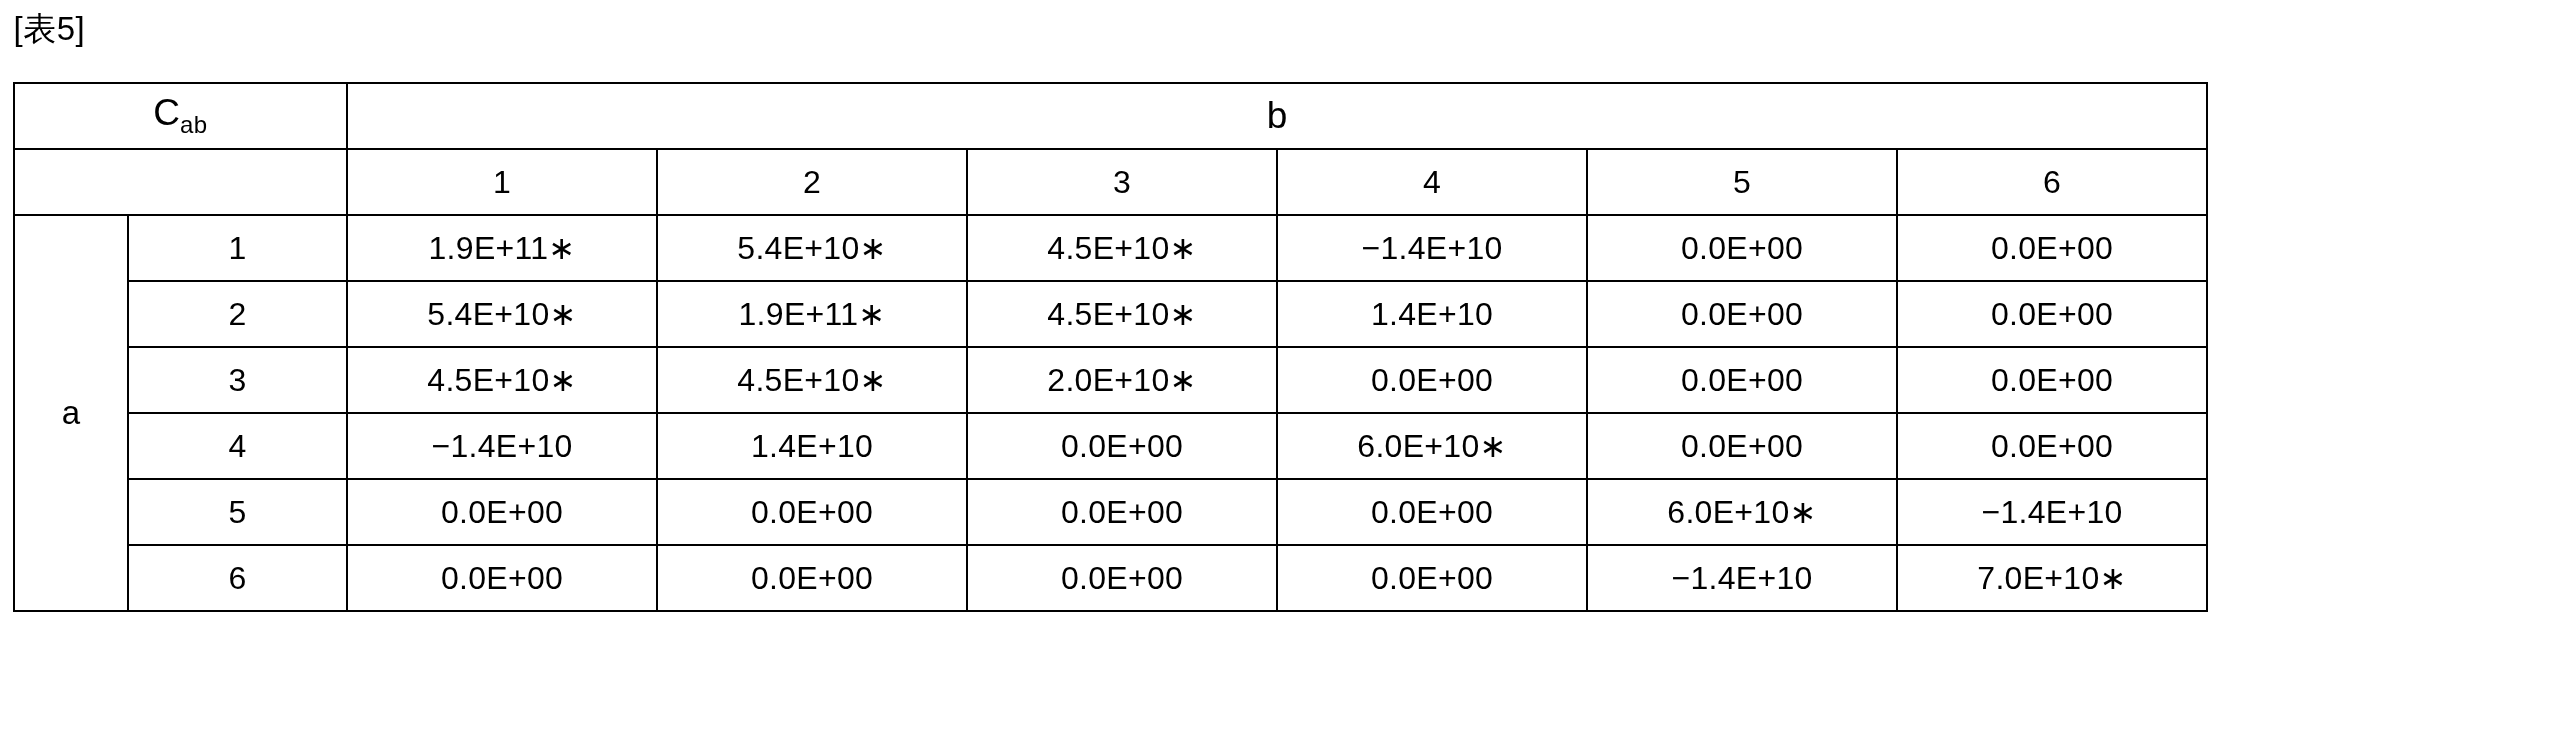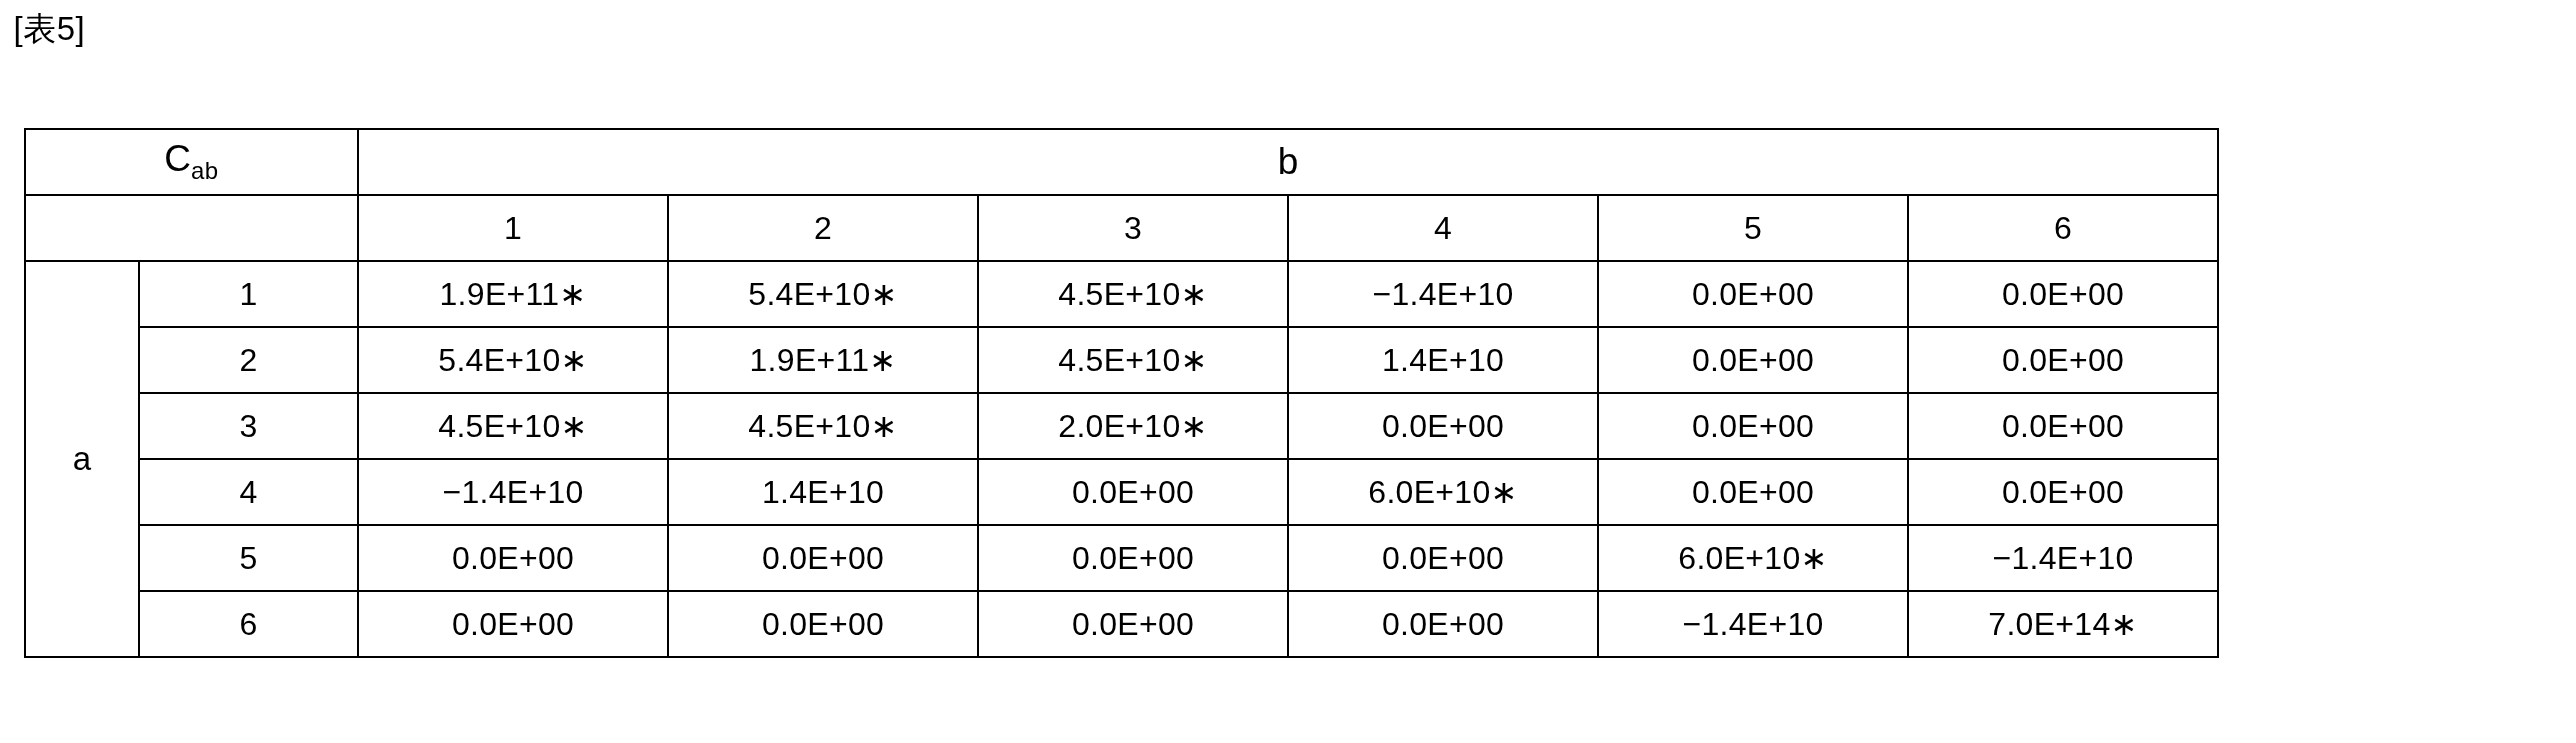--- a/index.html
+++ b/index.html
@@ -23,23 +23,22 @@
     position: absolute;
     left: 13.5px;
     top: 9.6px;
     font-size: 33px;
     line-height: 38px;
     letter-spacing: 0.5px;
     white-space: nowrap;
   }
   .table-wrap {
     position: absolute;
-    left: 24px;
+    left: 13px;
     top: 82px;
-    margin-top: 46px;
   }
   table.t5 {
     border-collapse: collapse;
     table-layout: fixed;
     font-size: 32px;
   }
   table.t5 td {
     border: 2.9px solid #000000;
     text-align: center;
     vertical-align: middle;
@@ -154,20 +153,20 @@
           <td class="num">6.0E+10∗</td>
           <td class="num">−1.4E+10</td>
         </tr>
         <tr>
           <td class="thick-right">6</td>
           <td class="num">0.0E+00</td>
           <td class="num">0.0E+00</td>
           <td class="num">0.0E+00</td>
           <td class="num">0.0E+00</td>
           <td class="num">−1.4E+10</td>
-          <td class="num">7.0E+14∗</td>
+          <td class="num">7.0E+10∗</td>
         </tr>
       </tbody>
     </table>
   </div>
 
 </div>
 
 
 </body></html>

